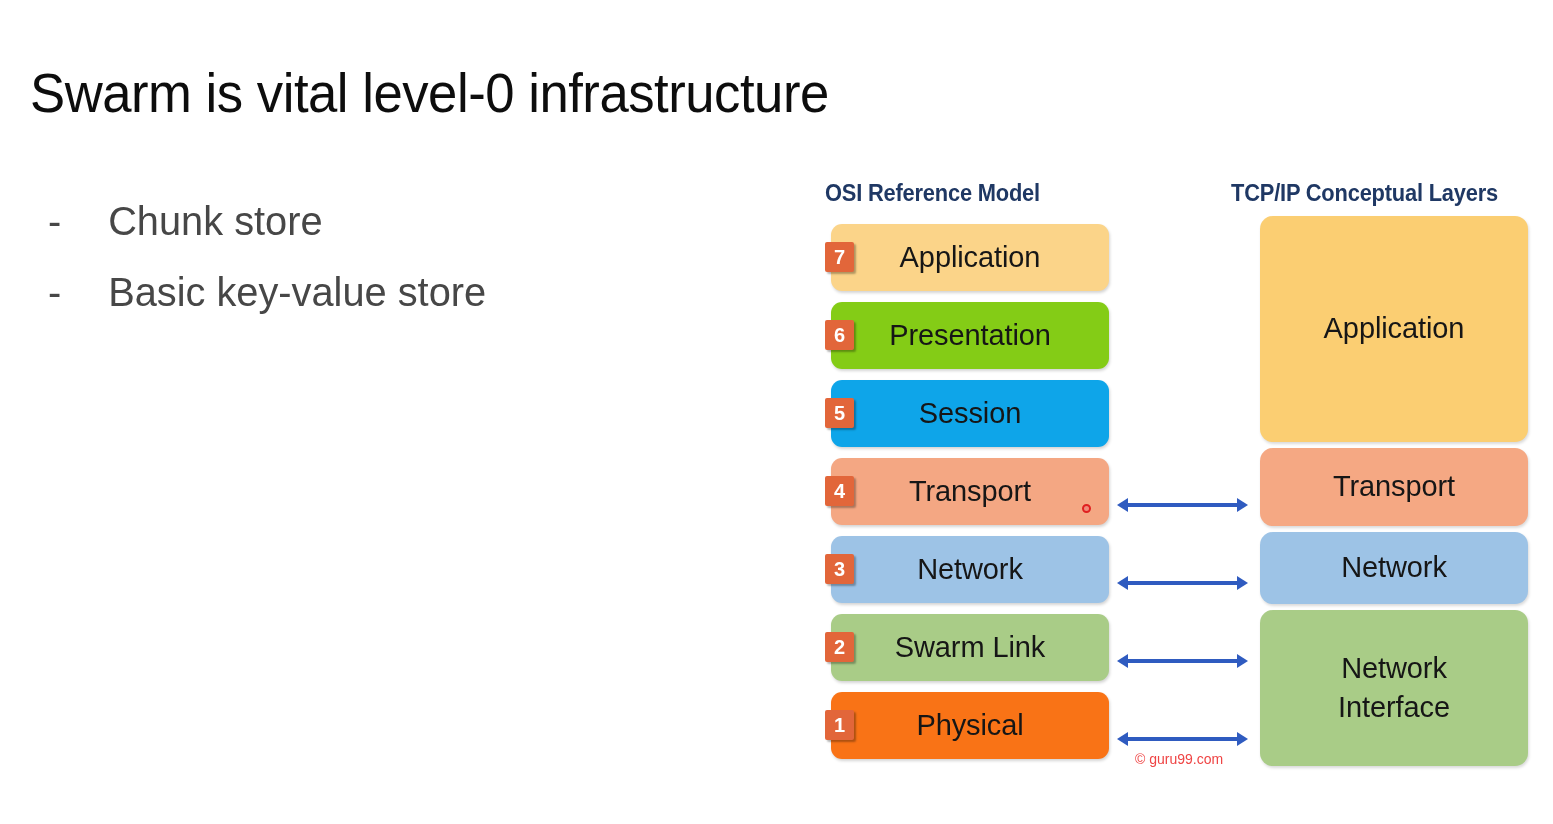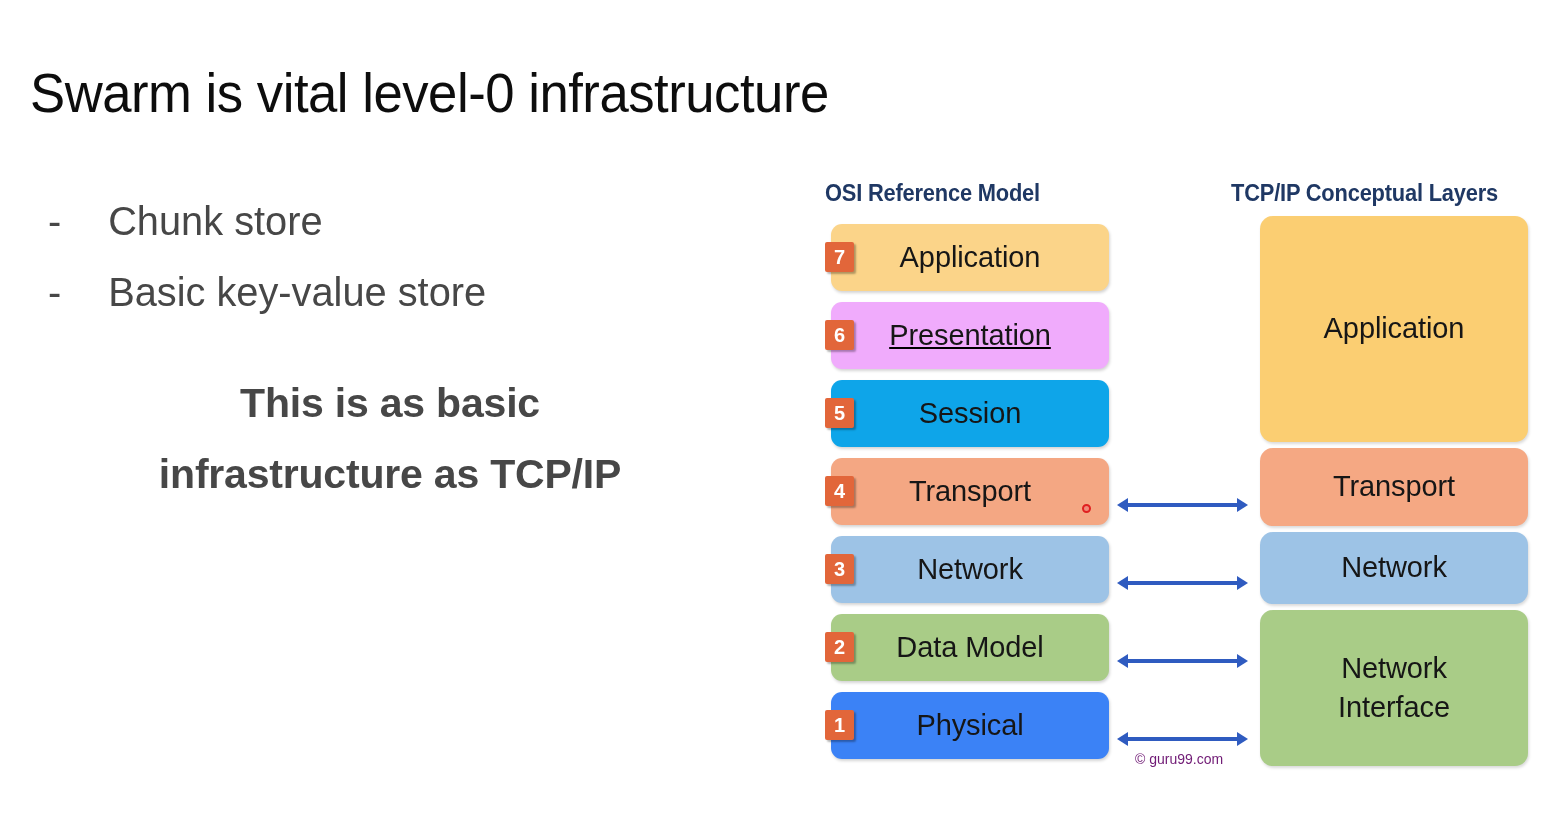--- a/index.html
+++ b/index.html
@@ -209,21 +209,21 @@
     background: #f08a7a;
     box-sizing: border-box;
     z-index: 6;
   }
 
   .watermark {
     position: absolute;
     left: 332px;
     top: 591px;
     font-size: 14px;
-    color: #701a75;
+    color: #ef4444;
     white-space: nowrap;
   }
 </style>
 </head>
 <body>
 
 <div class="slide">
 
   <div class="slide-title">Swarm is vital level-0 infrastructure</div>
 
@@ -231,39 +231,35 @@
     <div class="bullet-row">
       <span class="bullet-dash">-</span>
       <span class="bullet-text">Chunk store</span>
     </div>
     <div class="bullet-row">
       <span class="bullet-dash">-</span>
       <span class="bullet-text">Basic key-value store</span>
     </div>
   </div>
 
-  <div class="emphasis-block">
-    <span class="emphasis-line">This is as basic</span>
-    <span class="emphasis-line">infrastructure as TCP/IP</span>
-  </div>
 
   <div class="diagram">
 
     <div class="col-header osi">OSI Reference Model</div>
     <div class="col-header tcpip">TCP/IP Conceptual Layers</div>
 
     <div class="osi-stack" id="osi-stack">
         <div class="osi-row">
           <div class="osi-bar" style="background: rgb(251, 212, 137);">
             <span class="osi-label">Application</span>
           </div>
           <div class="osi-badge" style="background: rgb(226, 102, 58);">7</div>
         </div>
         <div class="osi-row">
-          <div class="osi-bar" style="background: #f0abfc; text-decoration: underline;">
+          <div class="osi-bar" style="background: #84cc16;">
             <span class="osi-label">Presentation</span>
           </div>
           <div class="osi-badge" style="background: rgb(226, 102, 58);">6</div>
         </div>
         <div class="osi-row">
           <div class="osi-bar" style="background: #0ea5e9;">
             <span class="osi-label">Session</span>
           </div>
           <div class="osi-badge" style="background: rgb(226, 102, 58);">5</div>
         </div>
@@ -274,26 +270,26 @@
           <div class="osi-badge" style="background: rgb(226, 102, 58);">4</div>
         </div>
         <div class="osi-row">
           <div class="osi-bar" style="background: rgb(157, 195, 230);">
             <span class="osi-label">Network</span>
           </div>
           <div class="osi-badge" style="background: rgb(226, 102, 58);">3</div>
         </div>
         <div class="osi-row">
           <div class="osi-bar" style="background: rgb(169, 204, 135);">
-            <span class="osi-label">Data Model</span>
+            <span class="osi-label">Swarm Link</span>
           </div>
           <div class="osi-badge" style="background: rgb(226, 102, 58);">2</div>
         </div>
         <div class="osi-row">
-          <div class="osi-bar" style="background: #3b82f6; align-items: center;">
+          <div class="osi-bar" style="background: #f97316; align-items: center;">
             <span class="osi-label">Physical</span>
           </div>
           <div class="osi-badge" style="background: rgb(226, 102, 58);">1</div>
         </div>
       </div>
     <div class="tcp-stack" id="tcp-stack">
         <div class="tcp-box" style="background: rgb(251, 206, 114); height: 226px;">
           <span style="white-space: pre-line;">Application</span>
         </div>
         <div class="tcp-box" style="background: rgb(245, 168, 131); height: 78px;">

